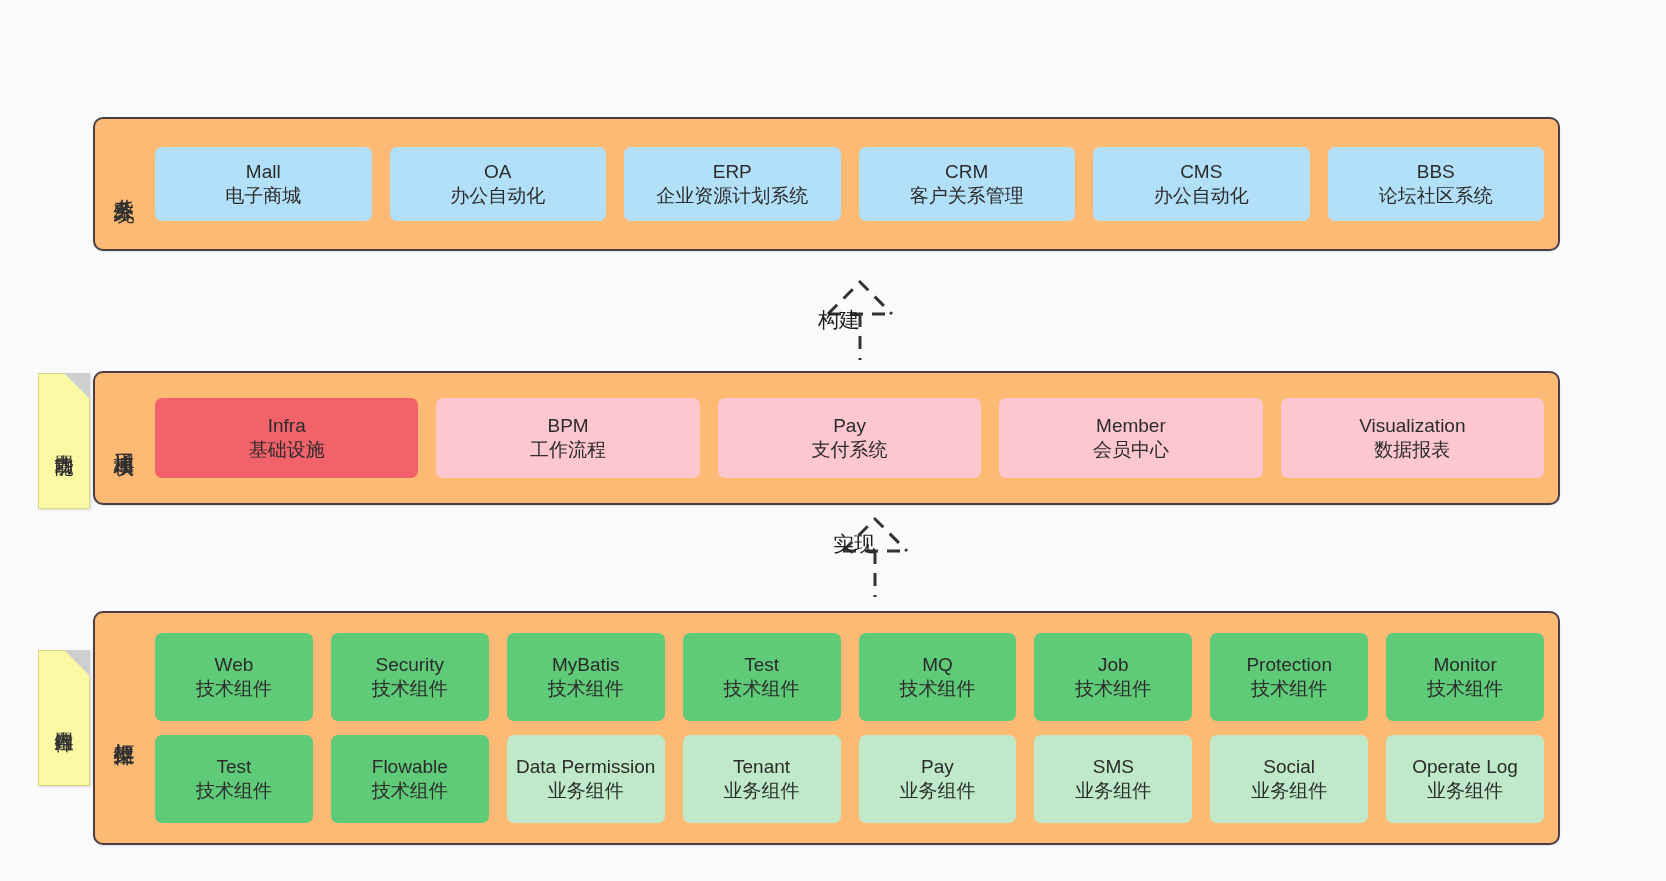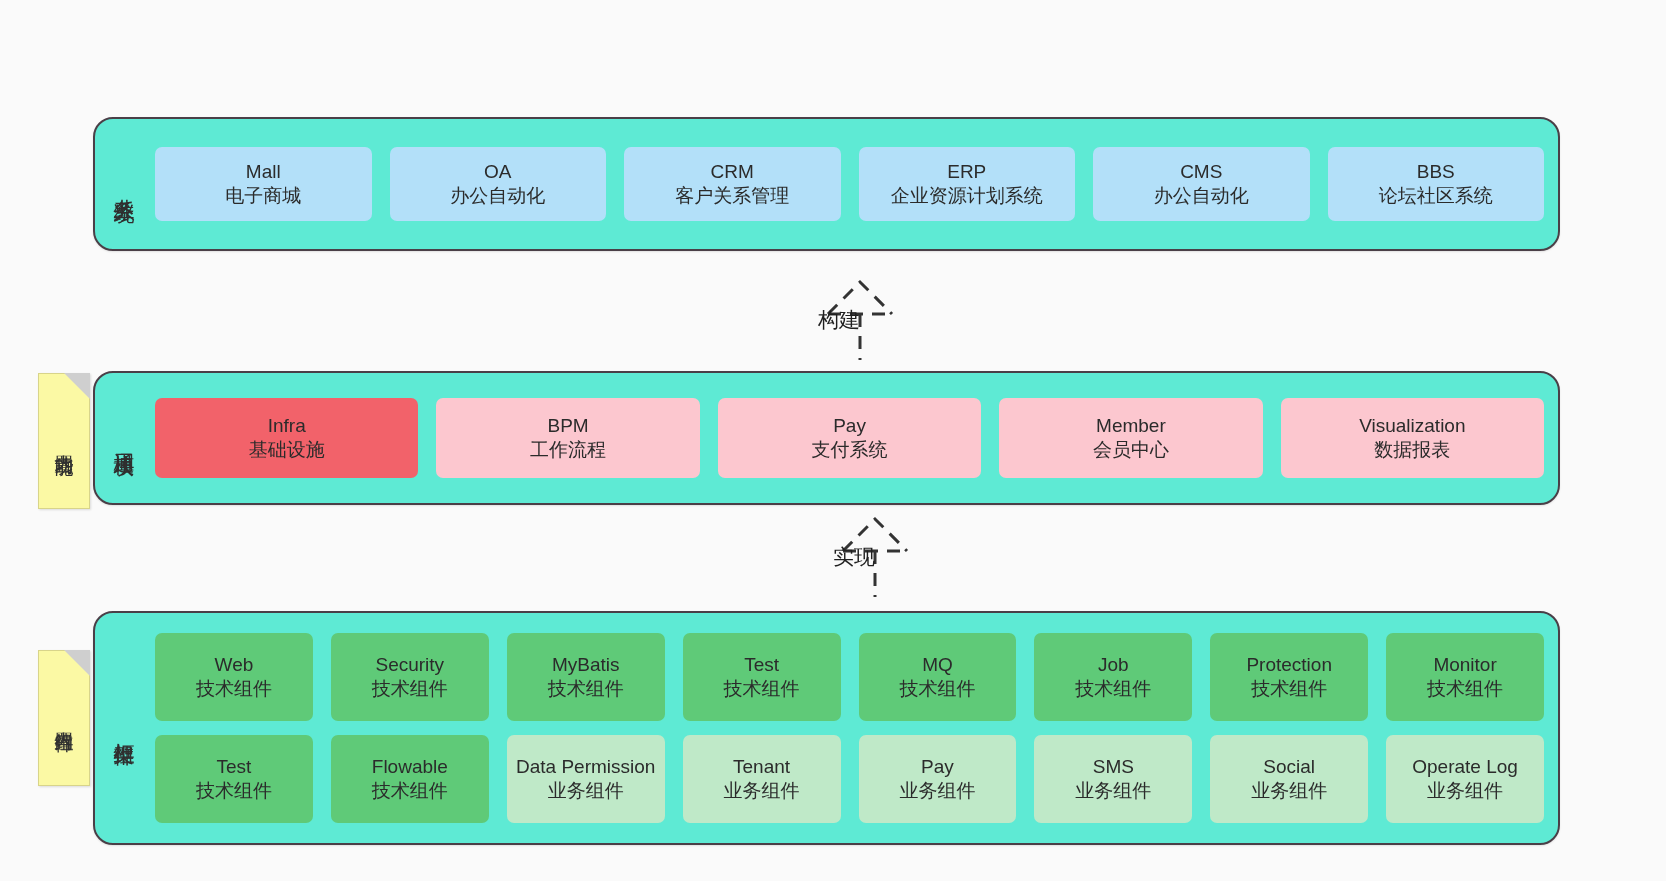--- a/index.html
+++ b/index.html
@@ -17,23 +17,23 @@
   }
 
   .canvas {
     position: absolute;
     inset: 0;
   }
 
   
   .layer {
     position: absolute;
-    background: #5eead4;
+    background: #fdba74;
     border: 2px solid #4a3f47;
-    border-radius: 20px;
+    border-radius: 10px;
     box-sizing: border-box;
     display: flex;
     align-items: stretch;
     box-shadow: 0 1px 2px rgba(0,0,0,0.10);
   }
 
   .layer-title {
     width: 58px;
     flex: 0 0 58px;
     display: flex;
@@ -146,46 +146,46 @@
     position: absolute;
     font-size: 21px;
     color: #1f1f1f;
     background: transparent;
     white-space: nowrap;
     line-height: 1;
   }
   #connector-build   { left: 790px; top: 268px; width: 160px; height: 92px; }
   #connector-build .conn-label   { left: 28px; top: 41px; }
   #connector-impl    { left: 805px; top: 505px; width: 160px; height: 92px; }
-  #connector-impl .conn-label    { left: 28px; top: 41px; }
+  #connector-impl .conn-label    { left: 28px; top: 28px; }
 </style>
 </head>
 <body>
 
 <div class="canvas">
 
   <div class="layer" id="layer-business">
     <div class="layer-title">业务系统</div>
     <div class="layer-body">
       <div class="row">
         <div class="card c-blue">
           <span class="t1">Mall</span>
           <span class="t2">电子商城</span>
         </div>
         <div class="card c-blue">
           <span class="t1">OA</span>
           <span class="t2">办公自动化</span>
         </div>
         <div class="card c-blue">
+          <span class="t1">ERP</span>
+          <span class="t2">企业资源计划系统</span>
+        </div>
+        <div class="card c-blue">
           <span class="t1">CRM</span>
           <span class="t2">客户关系管理</span>
-        </div>
-        <div class="card c-blue">
-          <span class="t1">ERP</span>
-          <span class="t2">企业资源计划系统</span>
         </div>
         <div class="card c-blue">
           <span class="t1">CMS</span>
           <span class="t2">办公自动化</span>
         </div>
         <div class="card c-blue">
           <span class="t1">BBS</span>
           <span class="t2">论坛社区系统</span>
         </div>
       </div>

